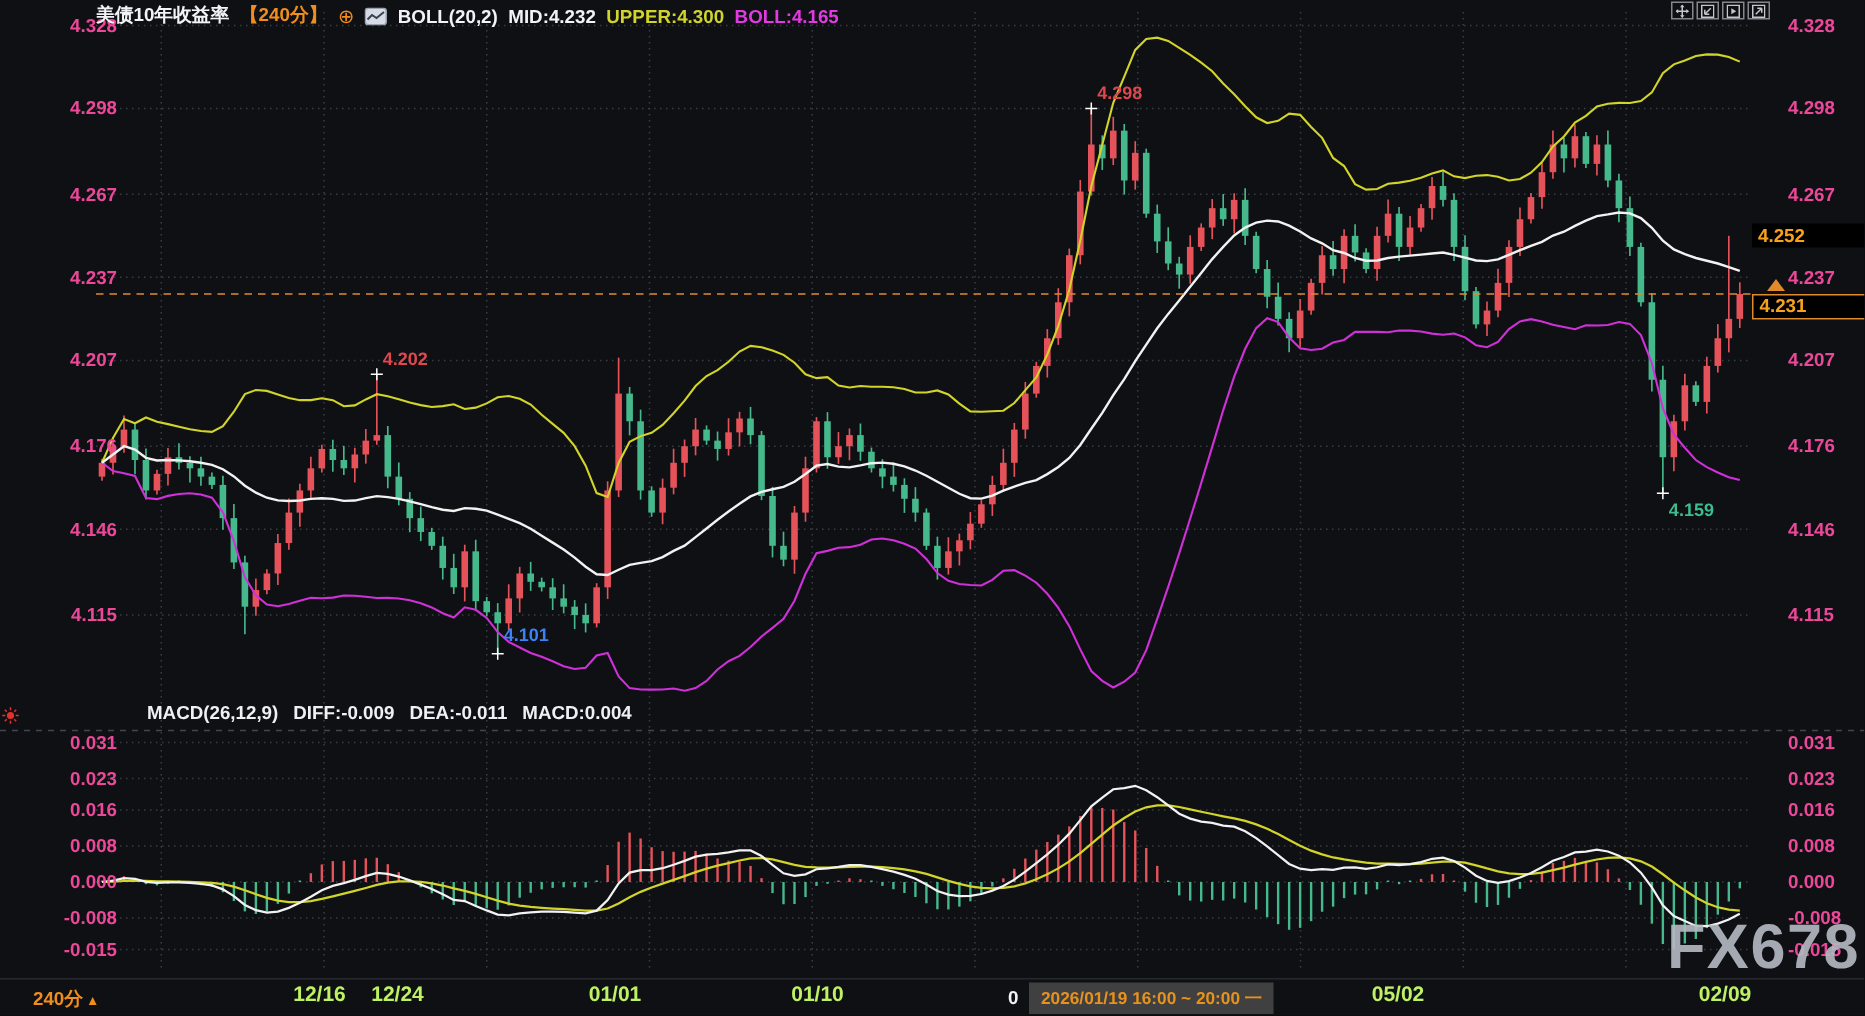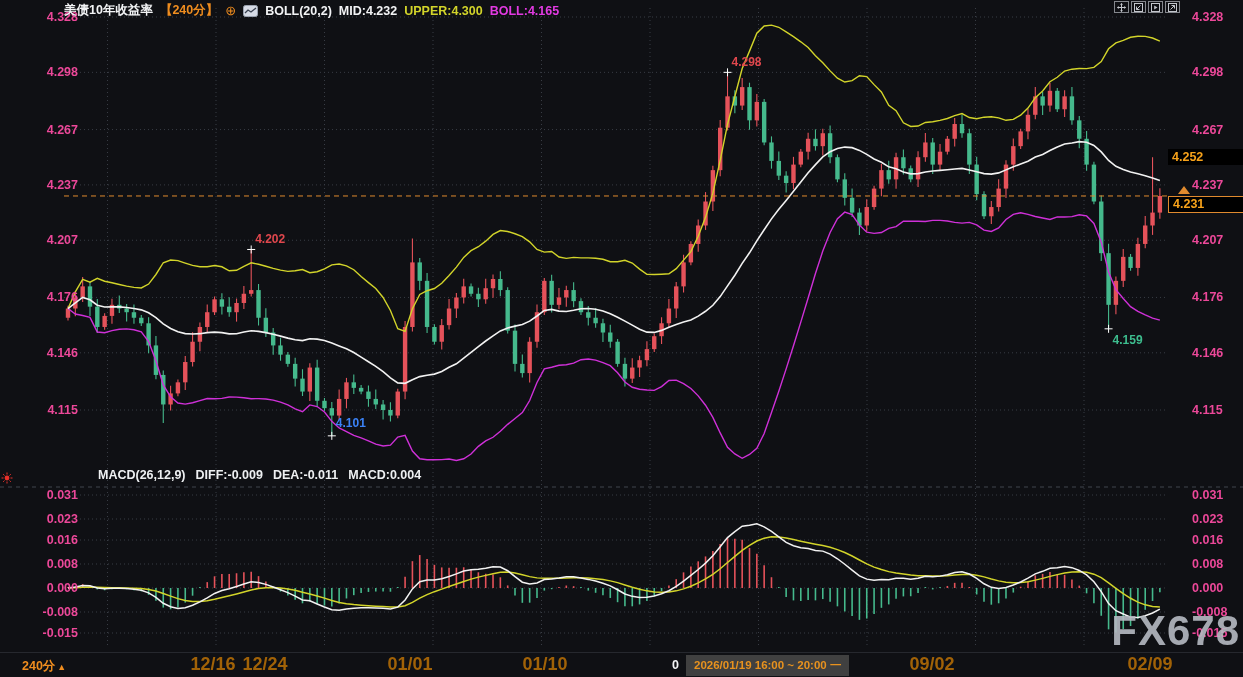--- a/index.html
+++ b/index.html
@@ -23,21 +23,21 @@
   .axis-right{left:1172px;width:70px;text-align:left;}
   .pbox{position:absolute;left:1168px;width:73px;height:16px;line-height:16px;padding-left:4px;
         font-size:12.5px;font-weight:700;color:#f7a21a;background:#000;z-index:4;}
   .pbox.last{border:1px solid #e08a2e;height:15px;line-height:15px;}
   .anno{position:absolute;font-size:12px;font-weight:700;z-index:4;white-space:nowrap;}
   .bottom-bar{position:absolute;left:0;top:652px;width:1243px;height:25px;background:#0f1014;
               border-top:1px solid #26282e;z-index:5;}
   .period-ctl{position:absolute;left:22px;top:5px;color:#ef8d1f;font-size:12.5px;font-weight:700;
               cursor:pointer;display:flex;align-items:center;gap:2px;}
   .period-ctl .tri{font-size:9px;}
-  .date-label{position:absolute;top:1px;transform:translateX(-50%);font-size:18px;font-weight:700;color:#a16207;}
+  .date-label{position:absolute;top:1px;transform:translateX(-50%);font-size:14px;font-weight:700;color:#bef264;}
   .sel-prefix{position:absolute;left:672px;top:5px;font-size:12.5px;font-weight:700;color:#f2f3f5;}
   .sel-box{position:absolute;left:686px;top:2px;background:#404040;color:#e8921e;font-size:11.5px;
            font-weight:700;padding:3px 8px;white-space:nowrap;}
   .watermark{position:absolute;right:3px;top:610px;font-size:42px;font-weight:700;color:#b6bac2;
              opacity:.9;letter-spacing:1px;line-height:1;z-index:7;}
   .alert-dot{position:absolute;left:1px;top:471px;z-index:6;}
 </style>
 </head>
 <body>
 
@@ -608,21 +608,21 @@
   <div class="bottom-bar">
     <div class="period-ctl">
       <span>240分</span>
       <span class="tri">▲</span>
     </div>
     <div id="dateLabels">
         <div class="date-label" style="left: 213px;">12/16</div>
         <div class="date-label" style="left: 265px;">12/24</div>
         <div class="date-label" style="left: 410px;">01/01</div>
         <div class="date-label" style="left: 545px;">01/10</div>
-        <div class="date-label" style="left: 932px;">09/02</div>
+        <div class="date-label" style="left: 932px;">05/02</div>
         <div class="date-label" style="left: 1150px; text-align: center;">02/09</div>
       </div>
     <span class="sel-prefix">0</span>
     <div class="sel-box">2026/01/19 16:00 ~ 20:00 一</div>
   </div>
 
   <div class="watermark">FX678</div>
 <div class="anno" style="color: rgb(224, 71, 77); left: 255.2px; top: 232.479px;">4.202</div>
     <div class="anno" style="color: #3b82f6; left: 335.808px; top: 416px;">4.101</div>
     <div class="anno" style="color: rgb(224, 71, 77); left: 731.52px; top: 55.3521px;">4.298</div>

